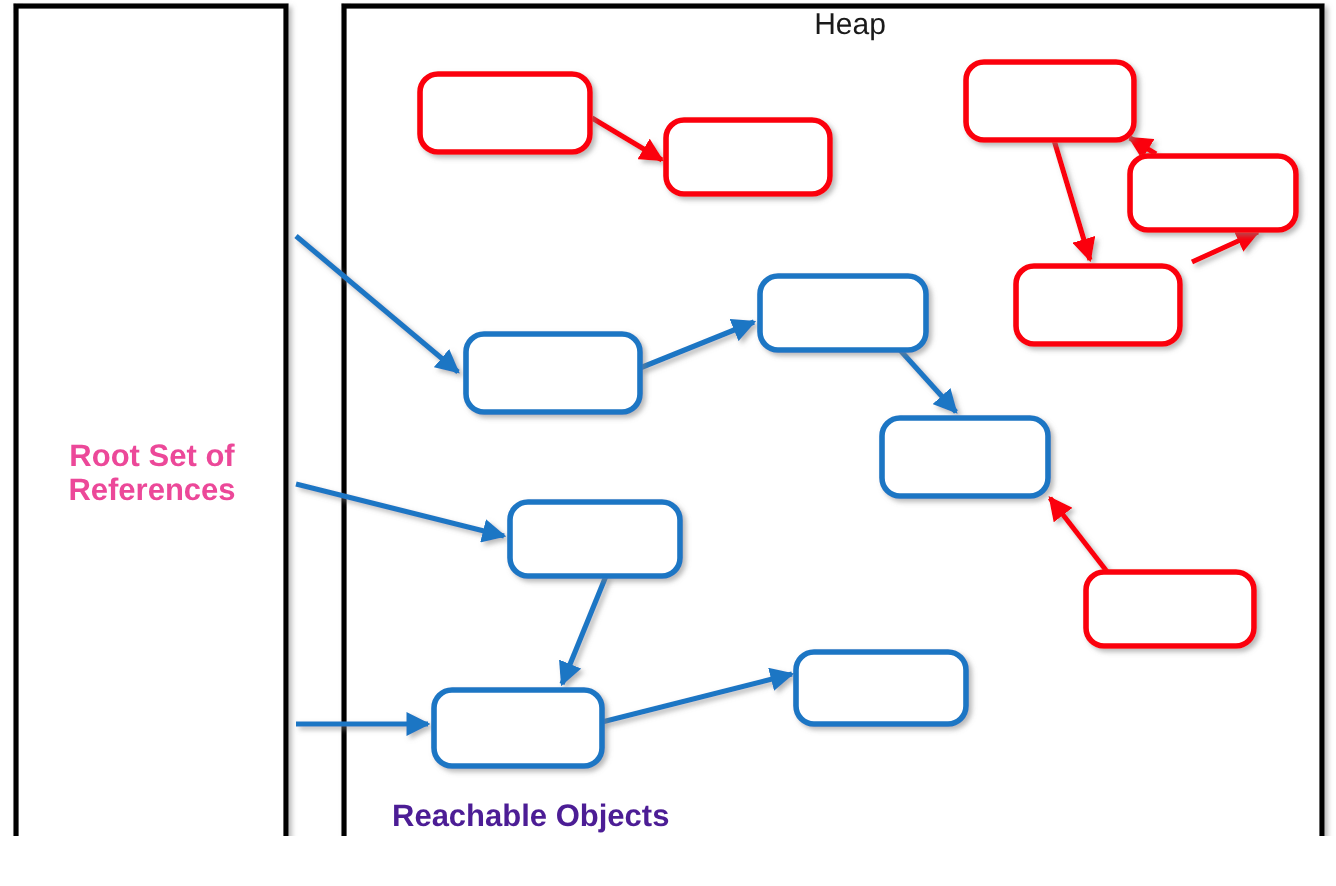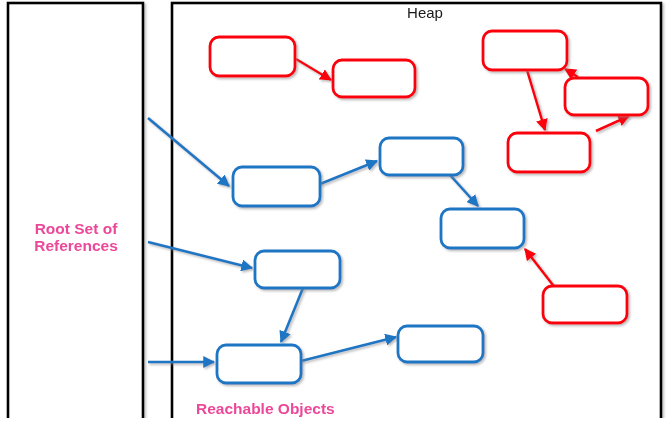--- a/index.html
+++ b/index.html
@@ -43,21 +43,21 @@
     width: 170px;
     text-align: center;
     font-size: 15px;
     color: #1a1a1a;
   }
   #reachable-label {
     left: 196px;
     top: 400px;
     font-size: 15.5px;
     font-weight: bold;
-    color: #ec4899;
+    color: #4c1d95;
   }
   #unreachable-label {
     left: 478px;
     top: 388px;
     font-size: 15.5px;
     font-weight: bold;
     color: #fb0007;
   }
 </style>
 </head>

